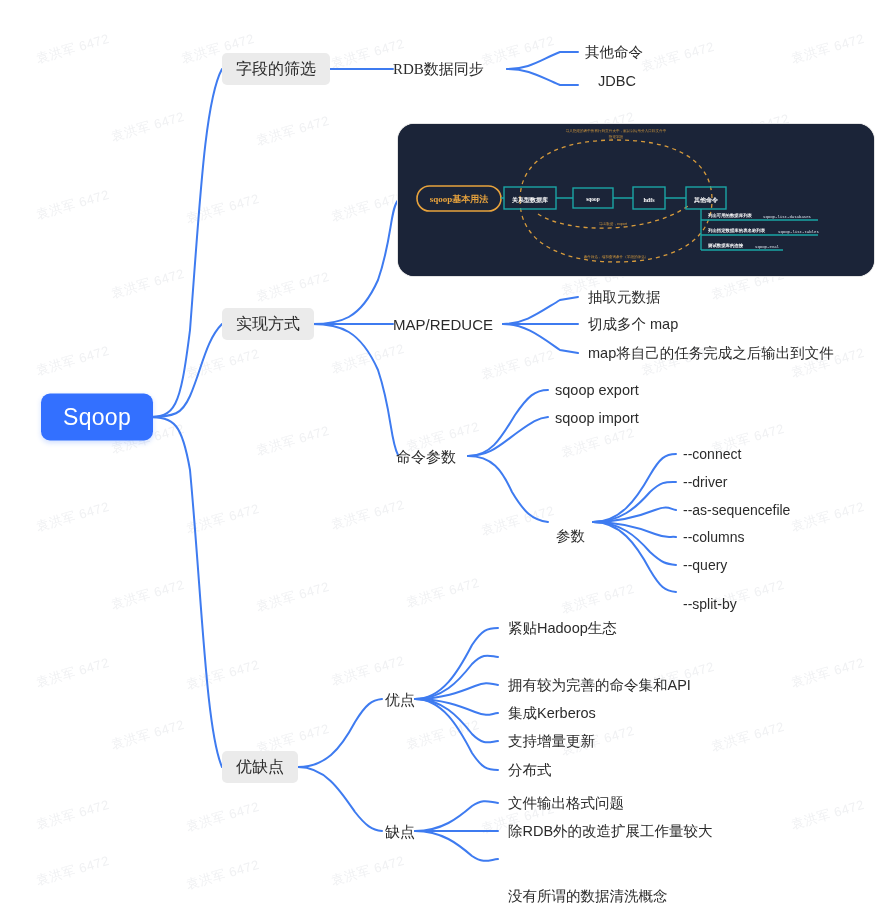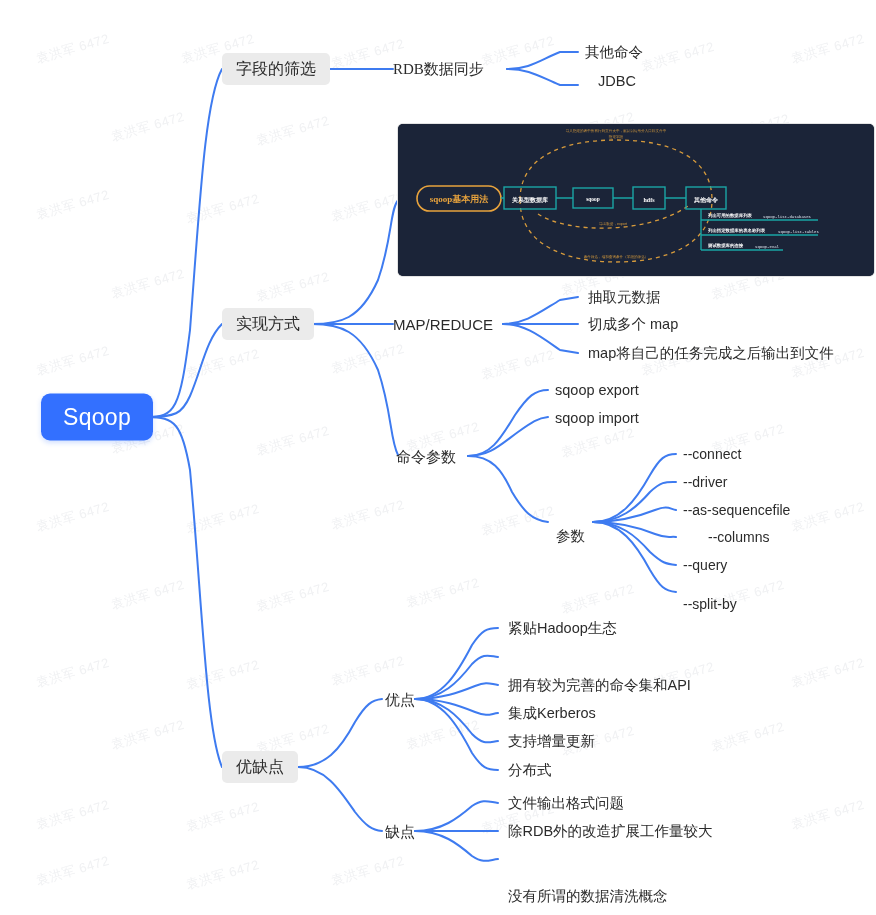--- a/index.html
+++ b/index.html
@@ -84,21 +84,21 @@
   }
   .node.level4 {
     font-size: 14px;
     color: #2b2b2b;
   }
   
   .picture-node {
     position: absolute;
     z-index: 20;
     background: #1b2438;
-    border-radius: 5px;
+    border-radius: 16px;
     overflow: hidden;
     transform: translateY(-50%);
     box-shadow: 0 0 0 1px #e3e3e3;
   }
   .picture-node svg { display: block; }
   .pic-label {
     font-family: "Liberation Serif", "DejaVu Serif", serif;
     font-weight: bold;
     fill: #ffffff;
   }
@@ -276,21 +276,21 @@
   <div class="node level3" style="left:588px; top:353px;">map将自己的任务完成之后输出到文件</div>
 
   <div class="node level2" style="left:396px; top:456px;">命令参数</div>
   <div class="node level3" style="left:555px; top:390px;">sqoop export</div>
   <div class="node level3" style="left:555px; top:418px;">sqoop import</div>
   <div class="node level3" style="left:556px; top:522px;margin-top:14px;">参数</div>
 
   <div class="node level4" style="left:683px; top:454px;">--connect</div>
   <div class="node level4" style="left:683px; top:482px;">--driver</div>
   <div class="node level4" style="left:683px; top:510px;">--as-sequencefile</div>
-  <div class="node level4" style="left:708px; top:537px;text-align:right;">--columns</div>
+  <div class="node level4" style="left:683px; top:537px;text-align:right;">--columns</div>
   <div class="node level4" style="left:683px; top:565px;">--query</div>
   <div class="node level4" style="left:683px; top:592px;margin-top:12px;">--split-by</div>
 
   <div class="node level2" style="left:385px; top:699px;">优点</div>
   <div class="node level3" style="left:508px; top:628px;">紧贴Hadoop生态</div>
   <div class="node level3" style="left:508px; top:685px;">拥有较为完善的命令集和API</div>
   <div class="node level3" style="left:508px; top:713px;">集成Kerberos</div>
   <div class="node level3" style="left:508px; top:741px;">支持增量更新</div>
   <div class="node level3" style="left:508px; top:770px;">分布式</div>
 

